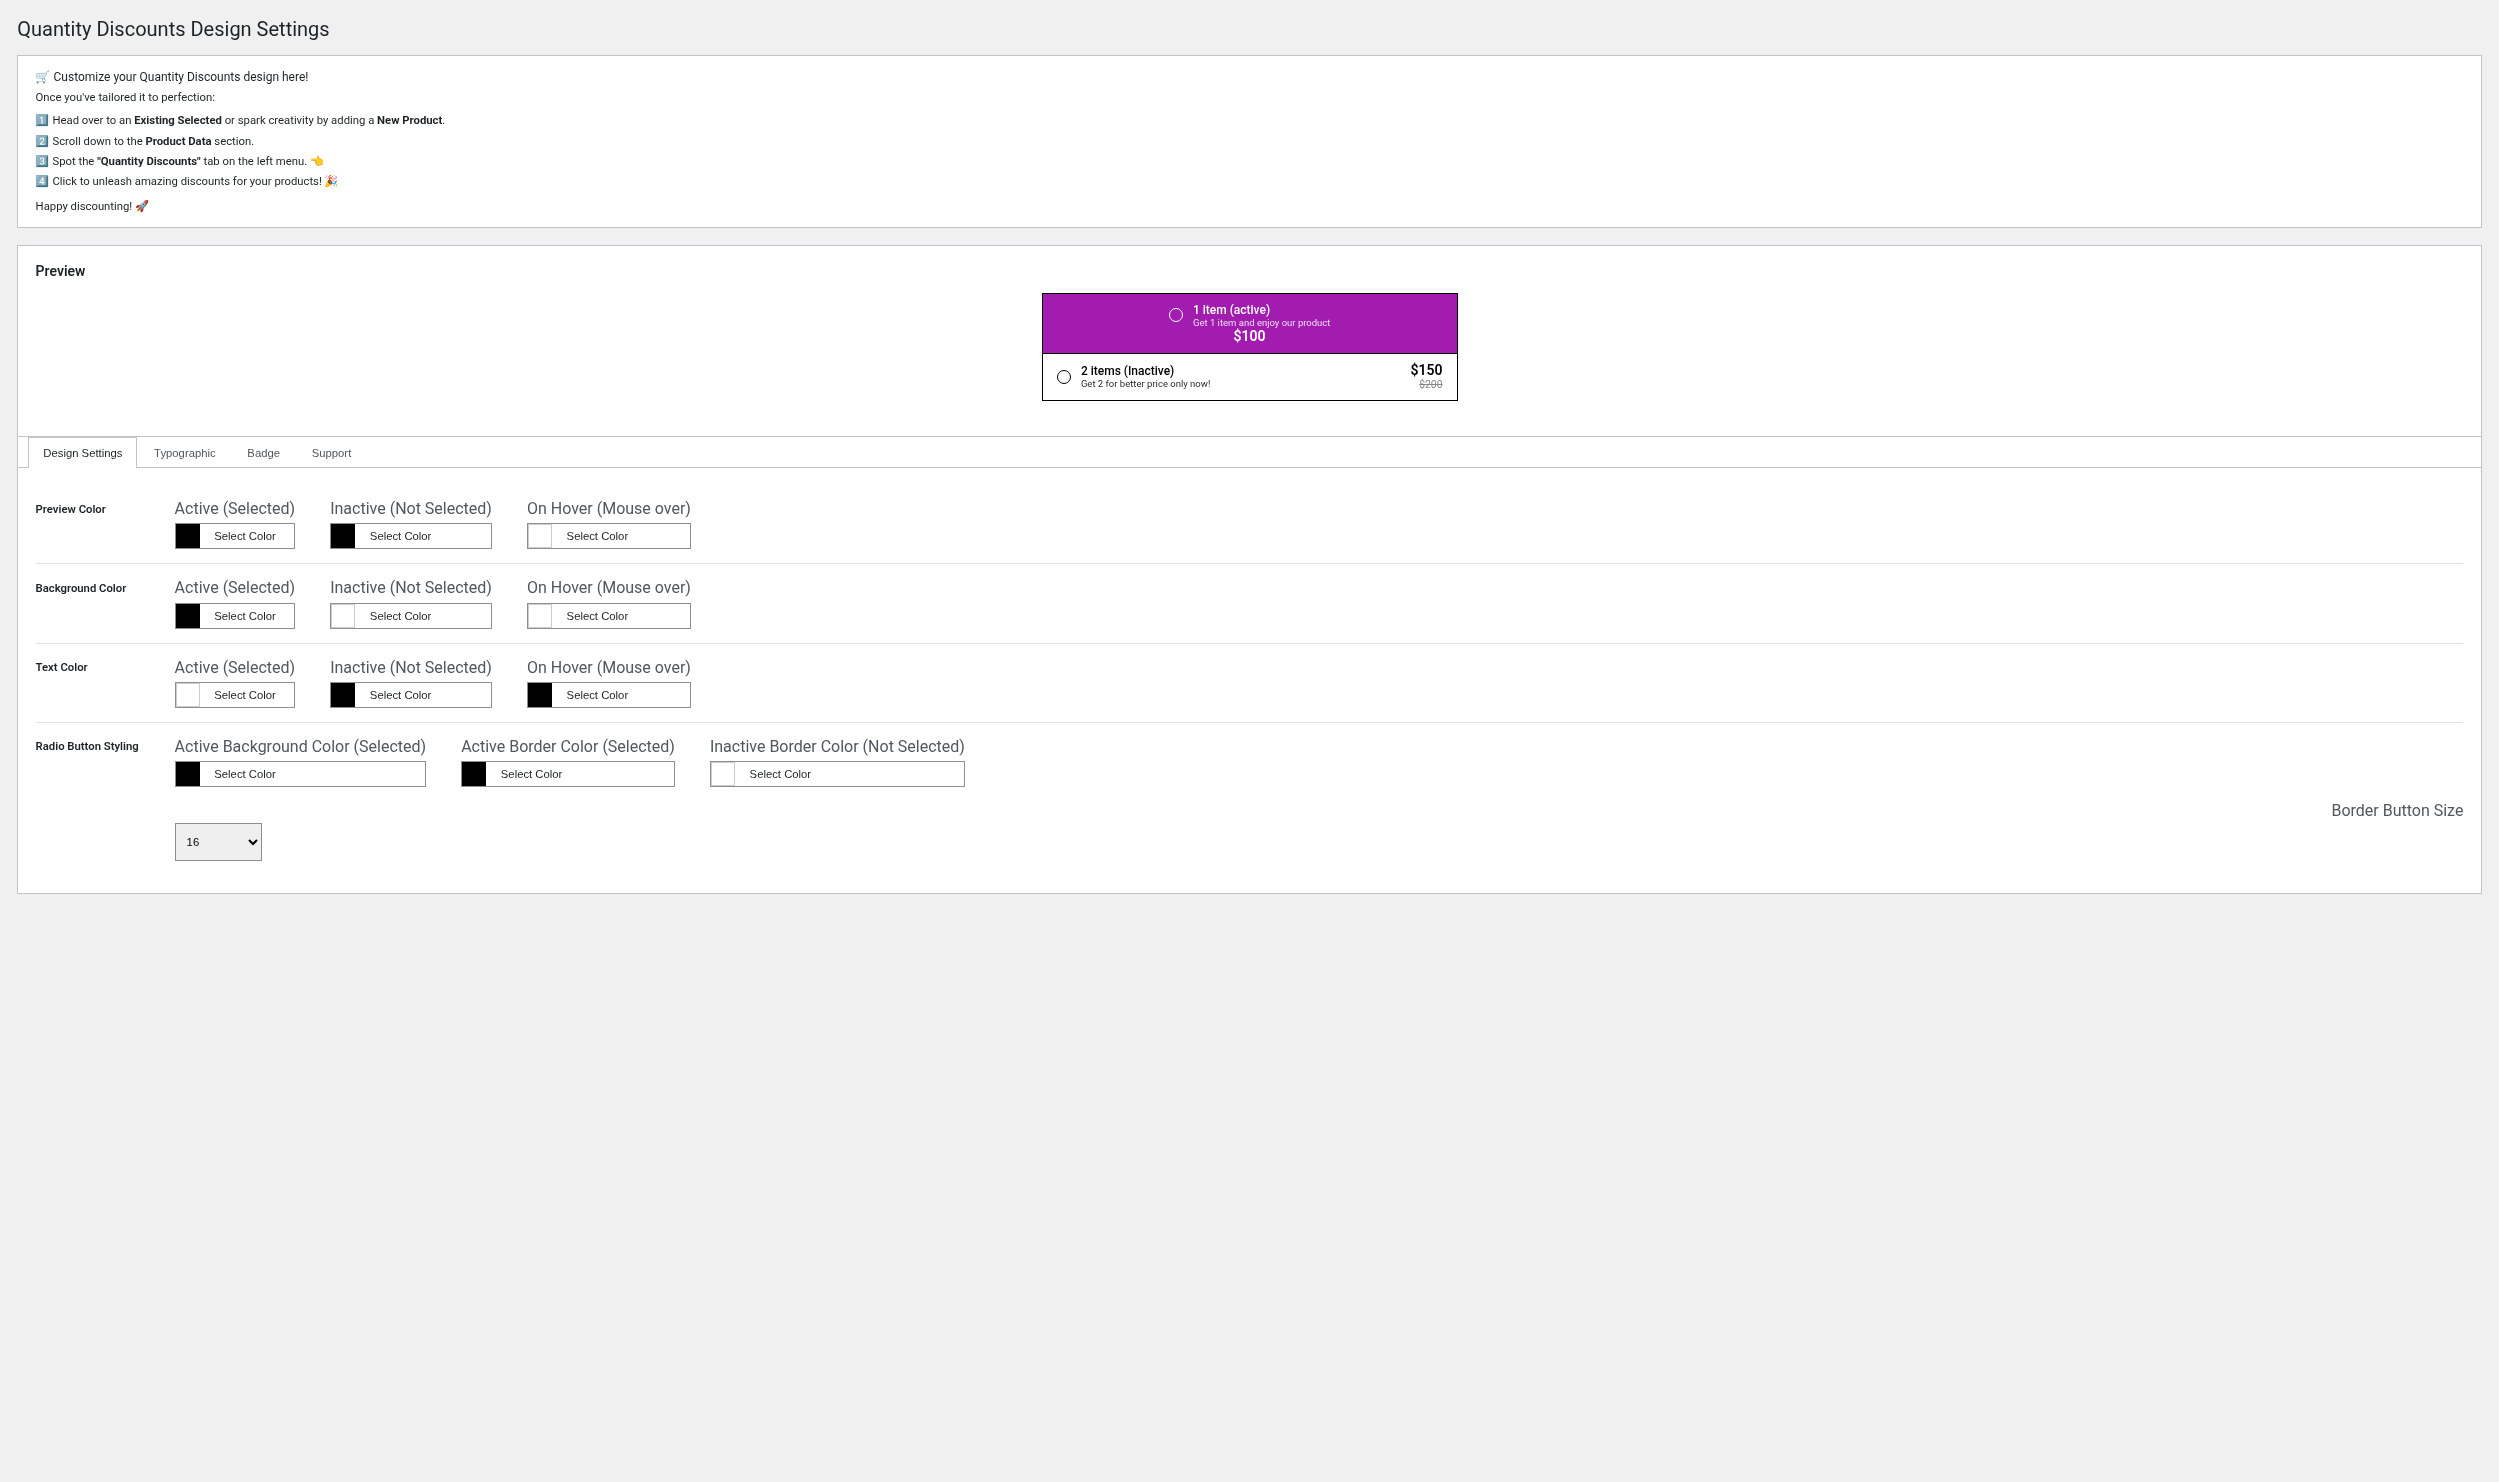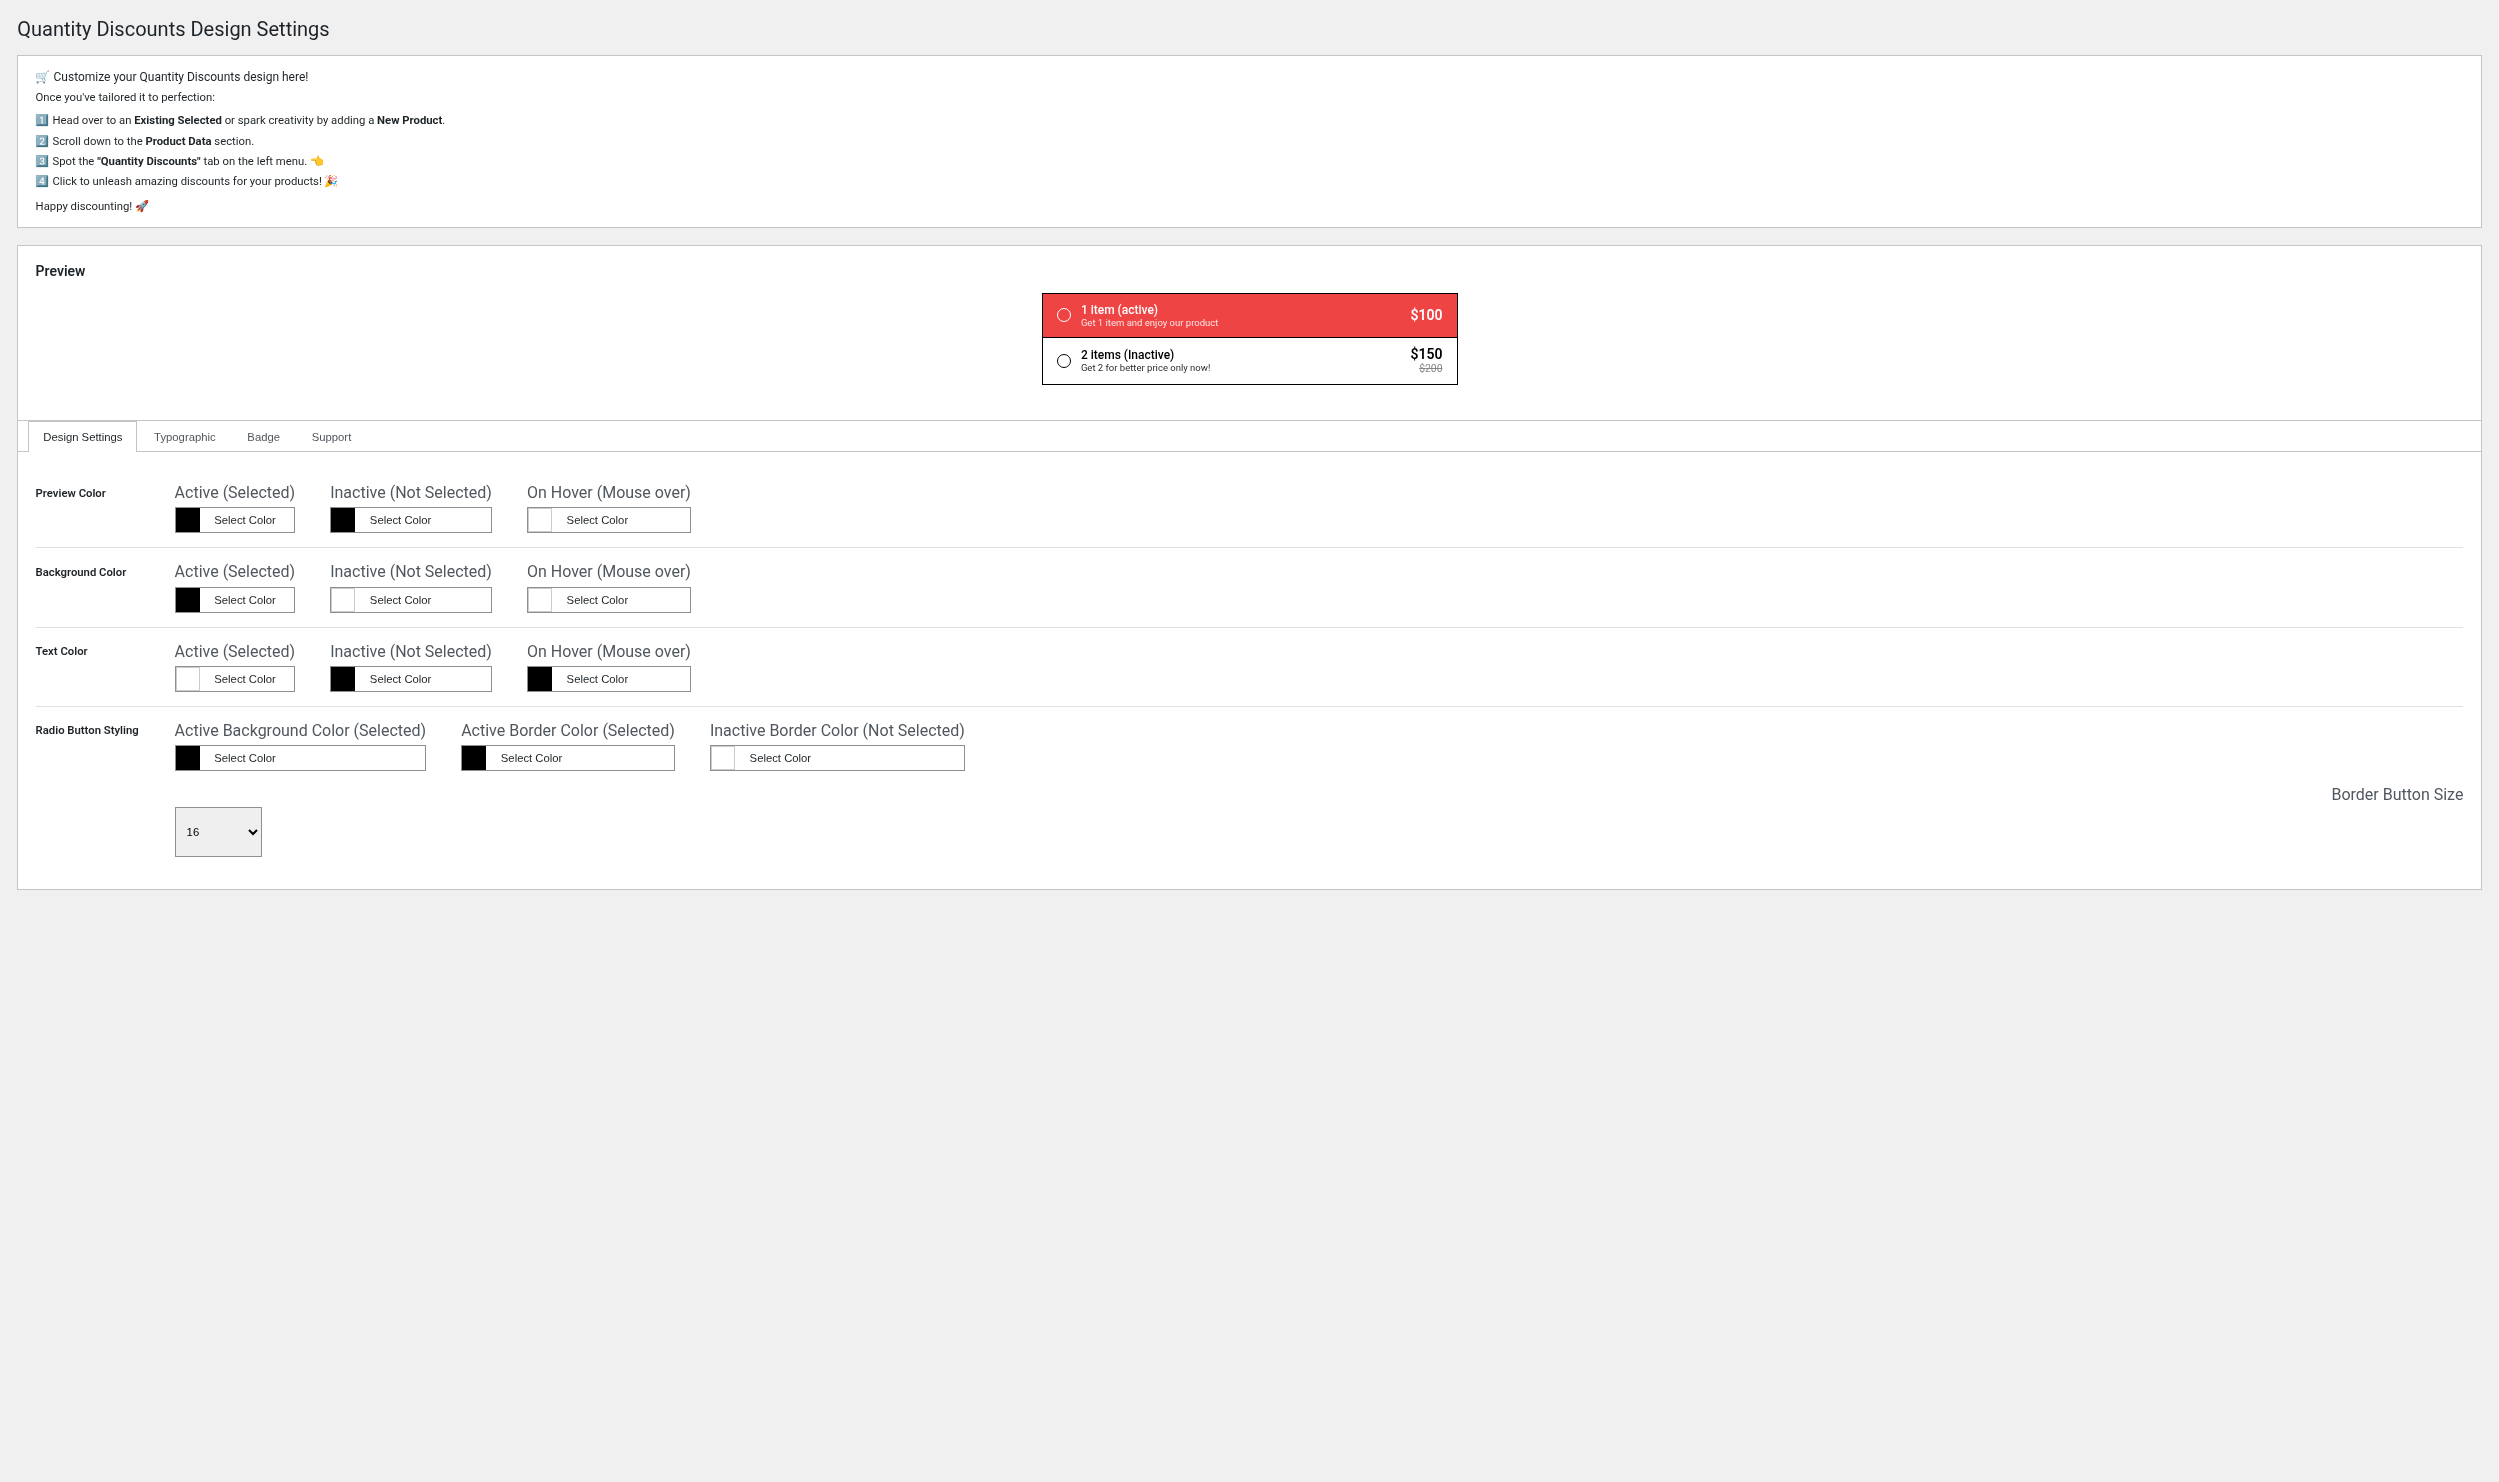--- a/index.html
+++ b/index.html
@@ -60,22 +60,23 @@
     .preview-item {
       width: 416px;
       border: 1.7px solid #000;
       display: flex;
       align-items: center;
       justify-content: space-between;
       padding: 8.7px 14px;
       margin-bottom: 0;
     }
     .preview-item.active {
-      background: #ef4444;
+      background: #a21caf;
       color: #fff;
+      flex-direction: column;
     }
     .preview-item.inactive {
       background: #fff;
       color: #000;
       border-top: none;
     }
     .preview-item-left {
       display: flex;
       align-items: center;
       gap: 10.4px;
@@ -366,21 +367,21 @@
             <div class="color-option">
               <span class="color-option-label">Inactive Border Color (Not Selected)</span>
               <button class="color-picker-btn">
                 <span class="color-swatch" style="background:#ffffff; border: 0.9px solid #ccc;"></span>
                 <span class="color-btn-text">Select Color</span>
               </button>
             </div>
           </div>
           <div>
             <div class="color-option-label" style="margin-bottom: 3.5px;">Border Button Size</div>
-            <select style="padding: 17px 7px; border: 0.9px solid #8c8f94; font-size: 11.3px; width: 87px;">
+            <select style="padding: 11px 7px; border: 0.9px solid #8c8f94; font-size: 11.3px; width: 87px;">
               <option>16</option>
               <option>18</option>
               <option>20</option>
             </select>
           </div>
         </div>
       </div>
 
     </div>
   </div>

